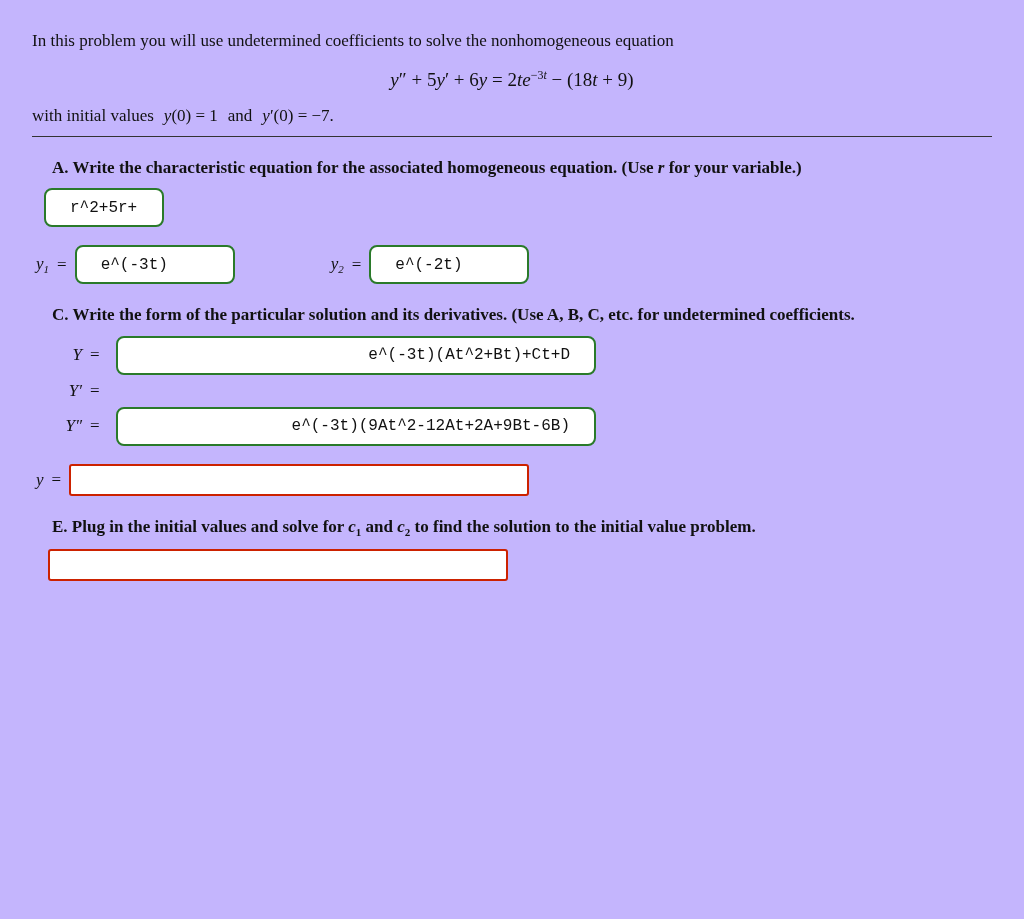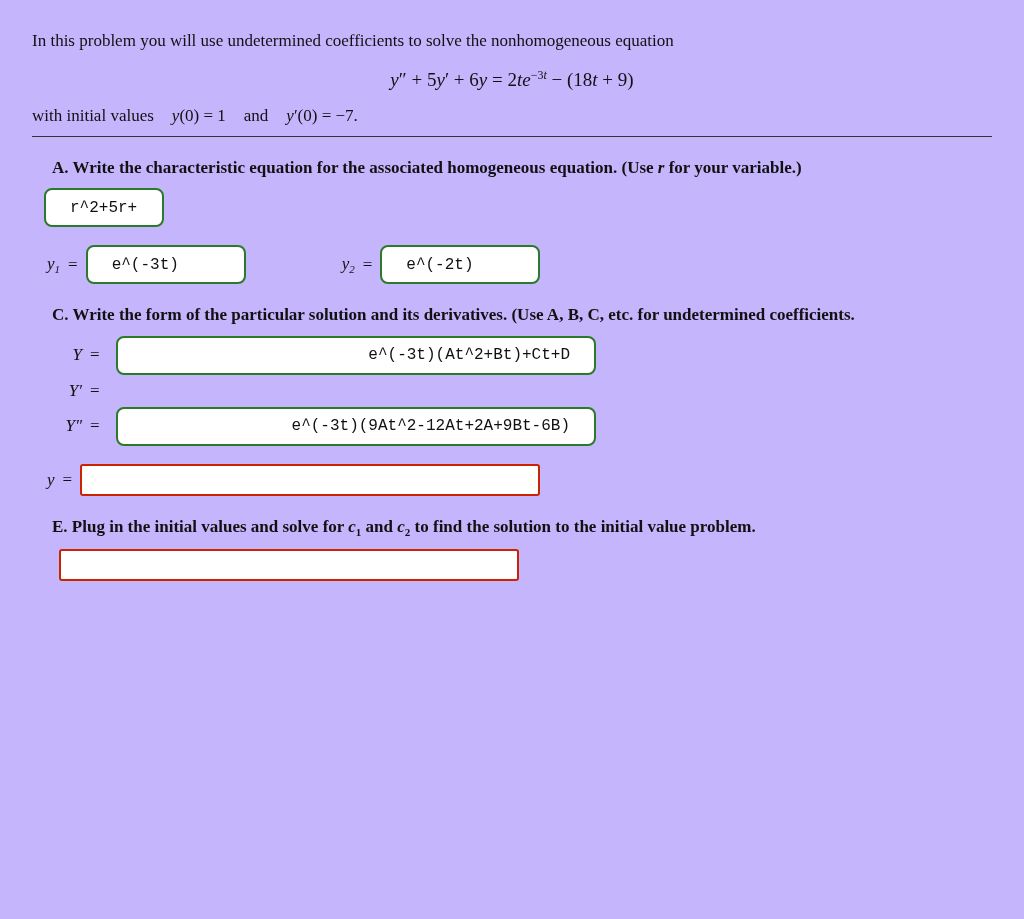--- a/index.html
+++ b/index.html
@@ -25,21 +25,21 @@
     }
     .equation-center {
       text-align: center;
       font-size: 19px;
       margin: 10px 0 10px 0;
       line-height: 1.7;
     }
     .initial-values-row {
       display: flex;
       align-items: baseline;
-      gap: 18px;
+      gap: 10px;
       font-size: 17px;
       margin-bottom: 6px;
       flex-wrap: wrap;
     }
     hr.divider {
       border: none;
       border-top: 1.5px solid #333;
       margin: 10px 0 18px 0;
     }
     .section {
@@ -49,21 +49,21 @@
       font-weight: bold;
       font-size: 17px;
       margin-bottom: 8px;
       line-height: 1.5;
       margin-left: 20px;
     }
     .input-row {
       display: flex;
       align-items: center;
       gap: 8px;
-      margin: 8px 0 8px 15px;
+      margin: 8px 0 8px 4px;
       flex-wrap: wrap;
     }
     .input-label {
       font-size: 17px;
       font-style: italic;
     }
     .eq-sign {
       font-size: 17px;
     }
     input.answer-box {

